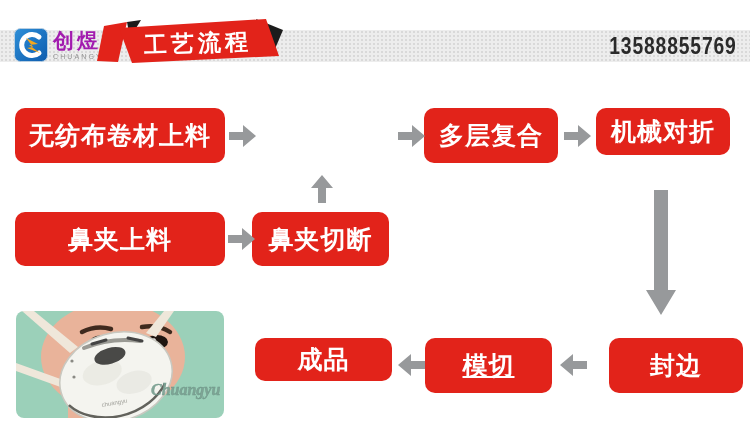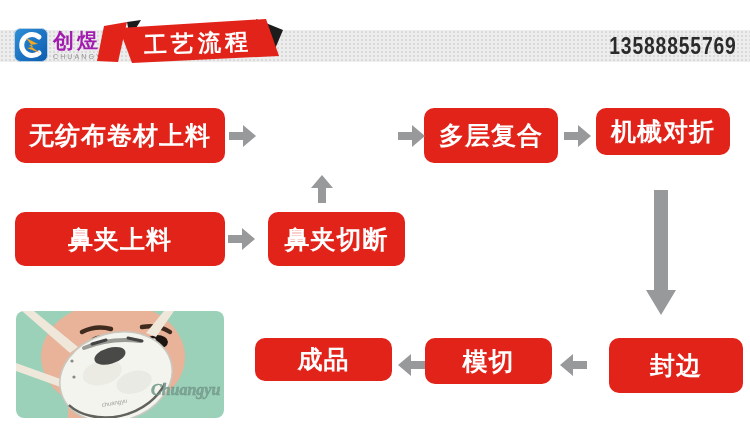--- a/index.html
+++ b/index.html
@@ -25,23 +25,23 @@
 
   
   .fbox{position:absolute;background:#e2231a;border-radius:10px;color:#ffffff;
         font-weight:bold;font-size:25px;letter-spacing:1px;display:flex;
         align-items:center;justify-content:center;white-space:nowrap;}
   .b1{left:15px;top:108px;width:210px;height:55px;}
   .b2{left:258px;top:108px;width:136px;height:55px;}
   .b3{left:424px;top:108px;width:134px;height:55px;}
   .b4{left:596px;top:108px;width:134px;height:47px;}
   .b5{left:15px;top:212px;width:210px;height:54px;}
-  .b6{left:268px;top:212px;width:137px;height:54px;}
+  .b6{left:252px;top:212px;width:137px;height:54px;}
   .b7{left:255px;top:338px;width:137px;height:43px;}
-  .b8{left:425px;top:338px;width:127px;height:46px;}
+  .b8{left:425px;top:338px;width:127px;height:55px;text-decoration:underline;}
   .b9{left:596px;top:338px;width:134px;height:55px;margin-left:13px;}
 
   .arrow{position:absolute;}
   .product{position:absolute;left:16px;top:311px;width:208px;height:107px;}
 </style>
 </head>
 <body>
 
 <div class="page">
 

